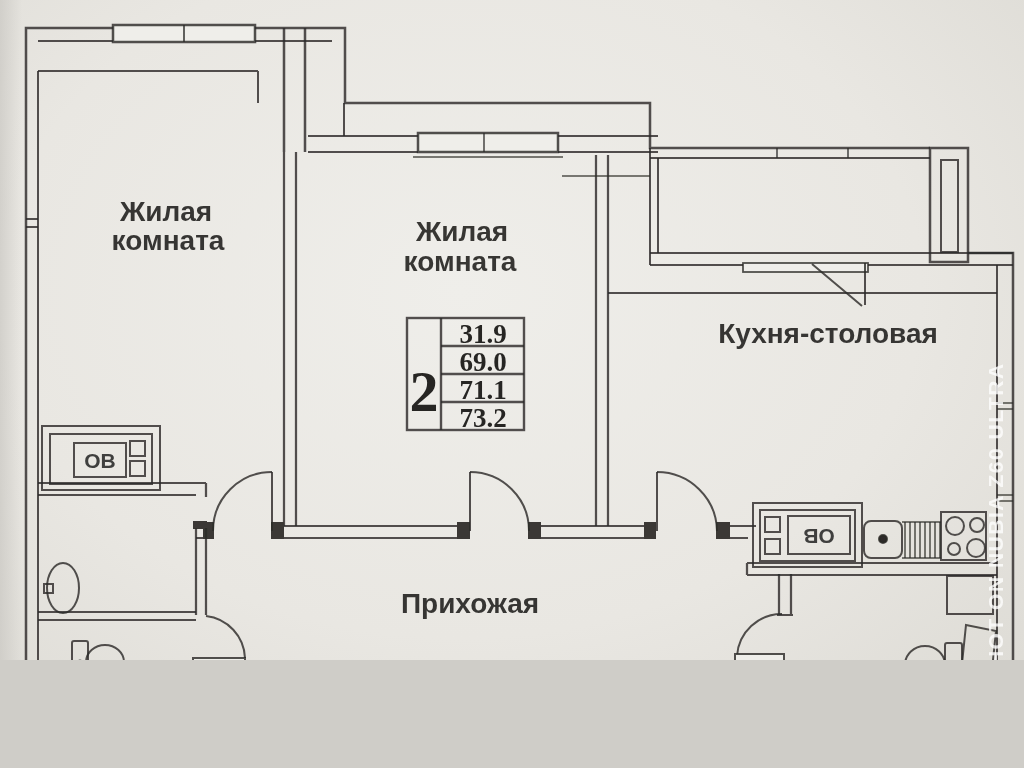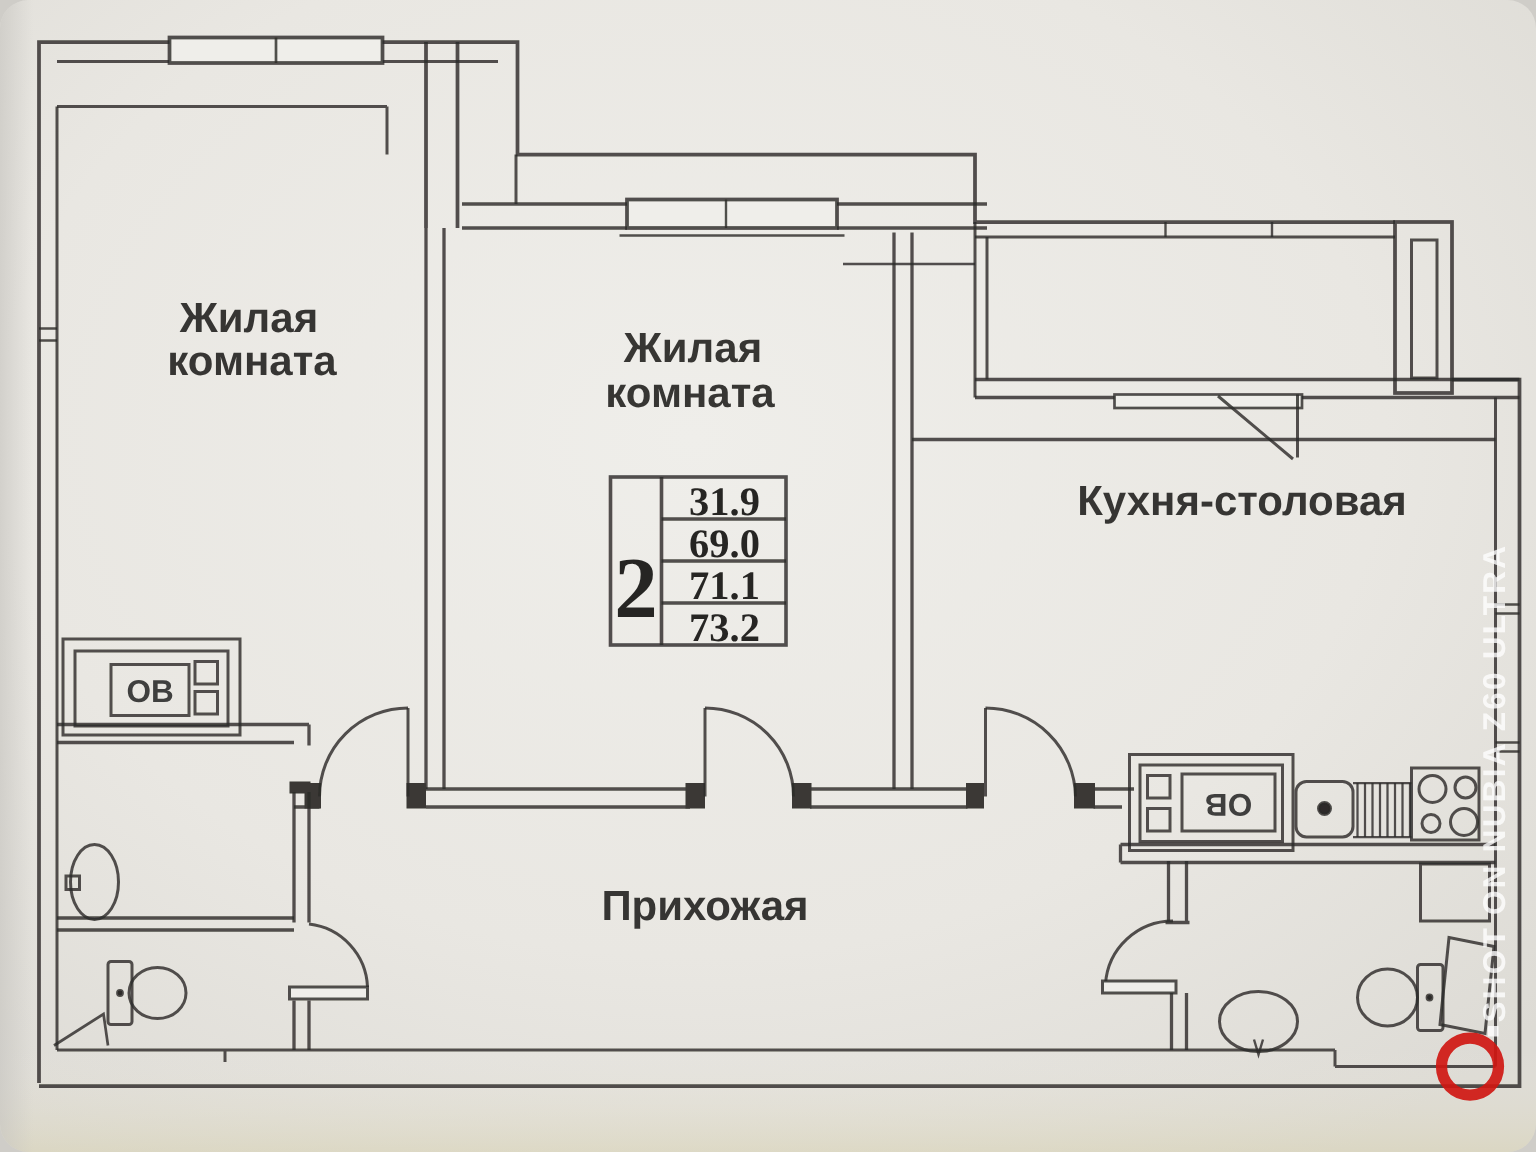--- a/index.html
+++ b/index.html
@@ -1,17 +1,17 @@
 <!DOCTYPE html>
 <html><head>
 <meta charset="utf-8">
 <style>
   html,body{margin:0;padding:0;background:#cfcdc8;}
-  .stage{position:relative;width:1024px;height:768px;overflow:hidden;
-         font-family:"Liberation Sans", sans-serif;border-radius:19px;}
+  .stage{position:relative;width:1024px;height:660px;overflow:hidden;
+         font-family:"Liberation Sans", sans-serif;}
   svg{display:block;}
   .room-label{font-family:"Liberation Sans", sans-serif;font-weight:700;
               fill:#1e1d1b;opacity:.88;}
   .table-num{font-family:"Liberation Serif", serif;font-weight:700;
              fill:#161513;opacity:.92;}
   .appliance-label{font-family:"Liberation Sans", sans-serif;font-weight:700;
              fill:#222;opacity:.85;}
   .watermark{font-family:"Liberation Sans", sans-serif;font-weight:600;
              letter-spacing:1.5px;opacity:.78;}
 </style>

